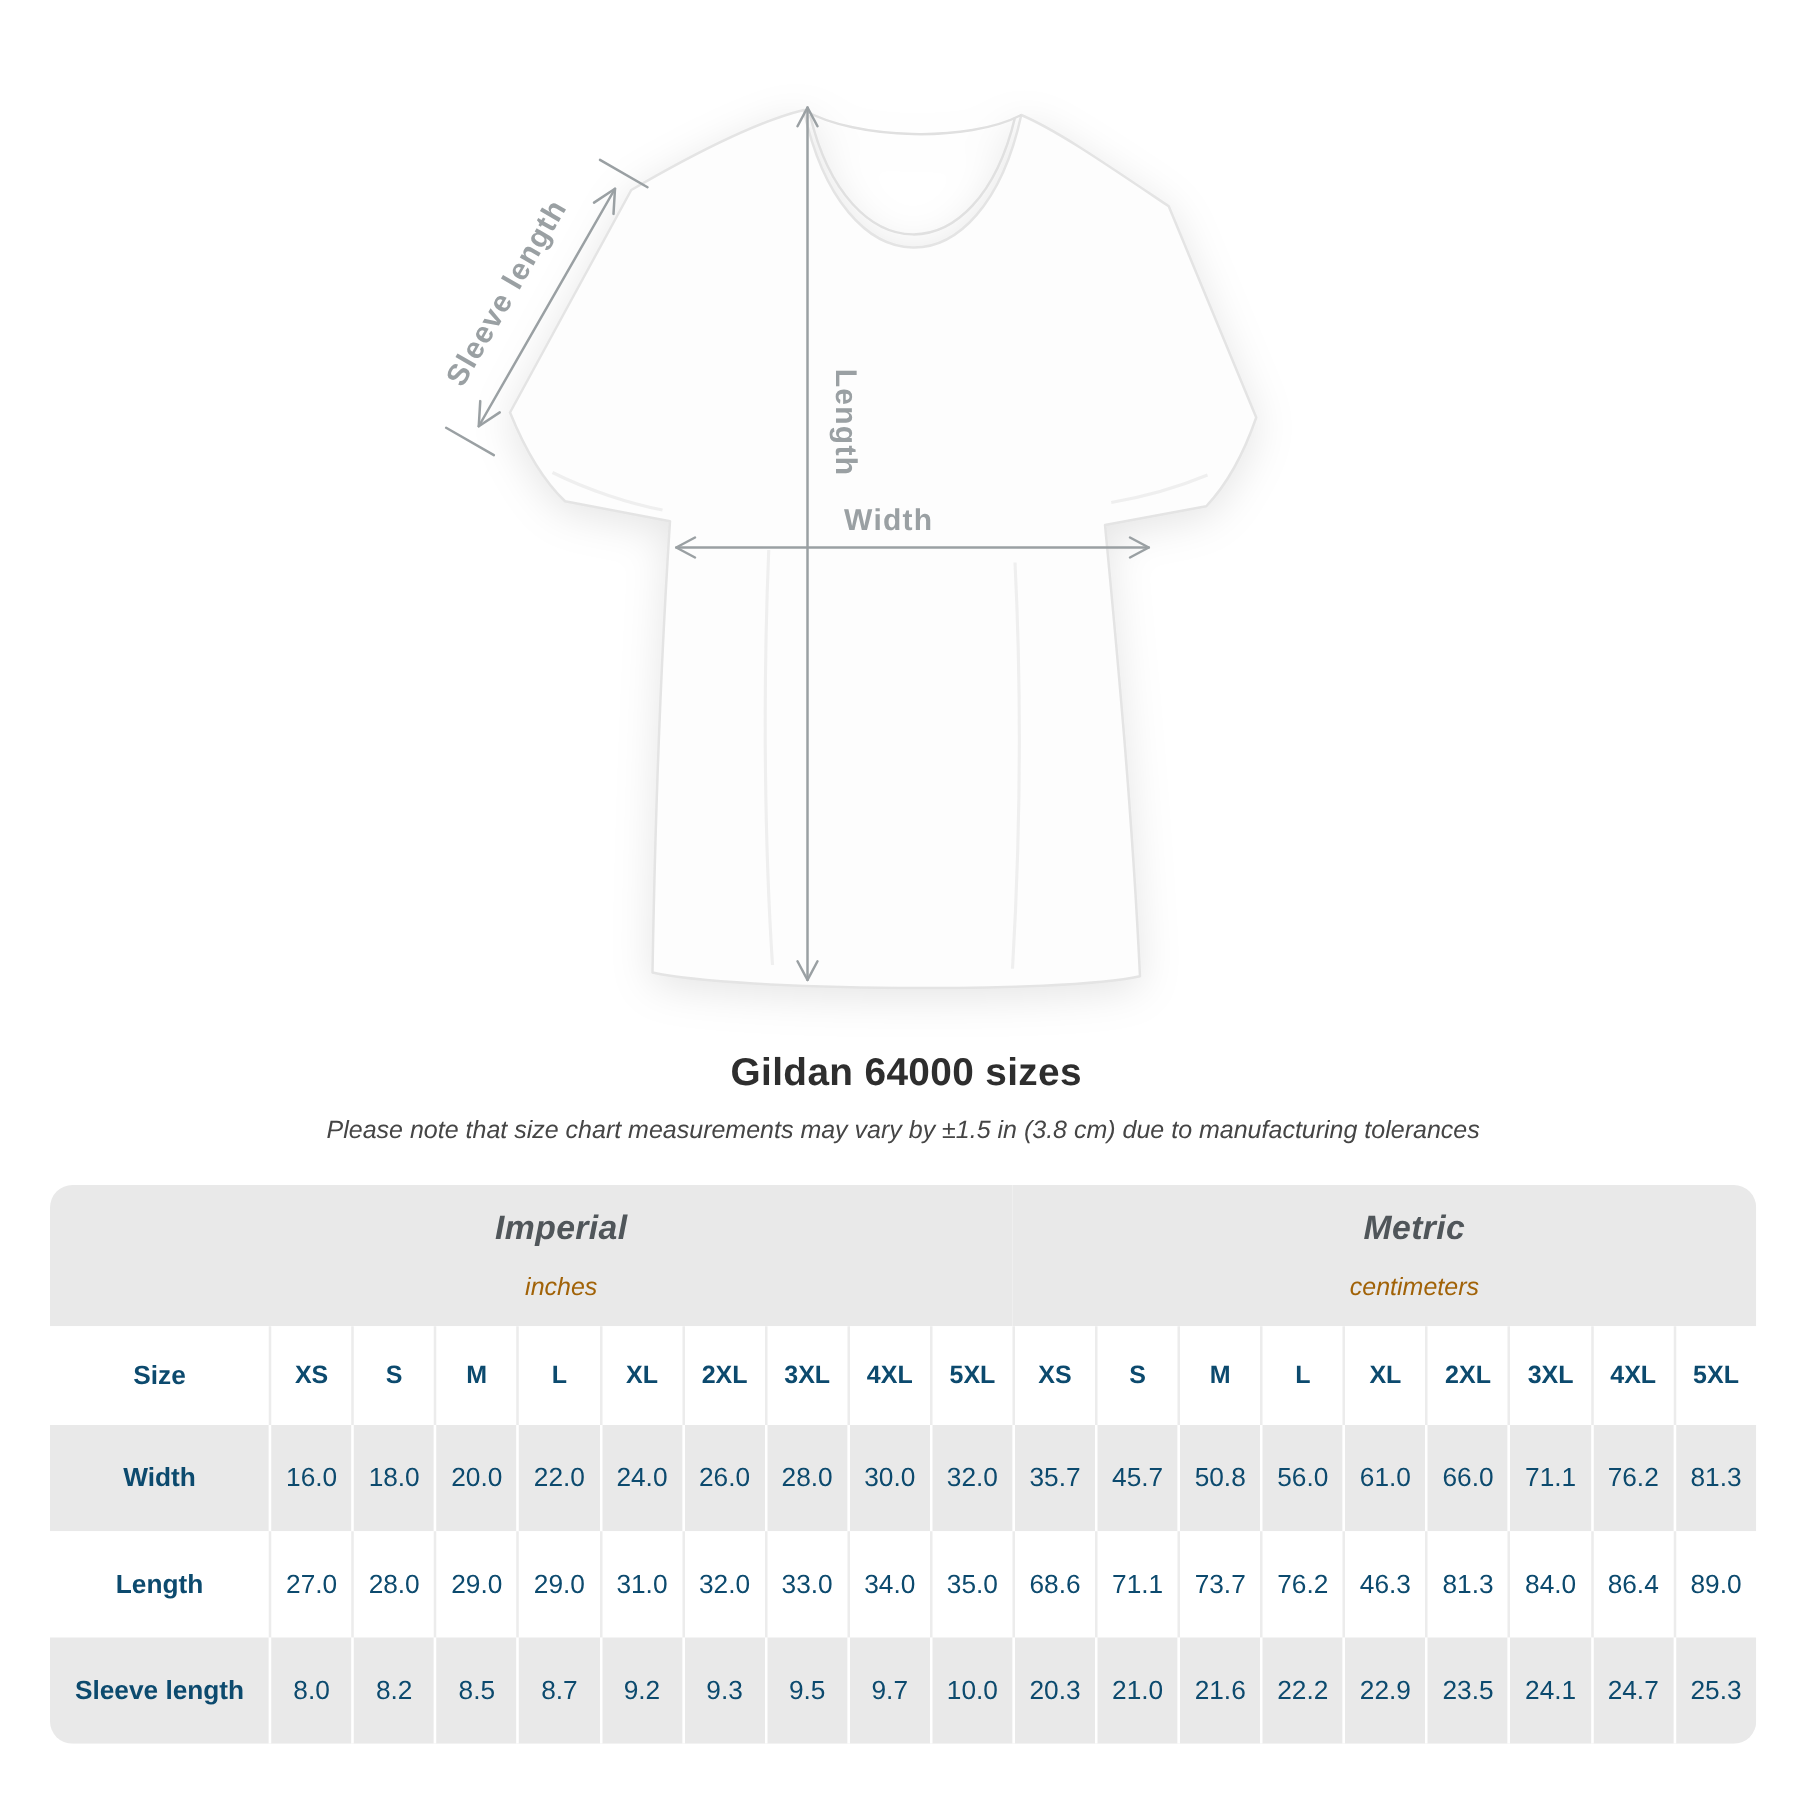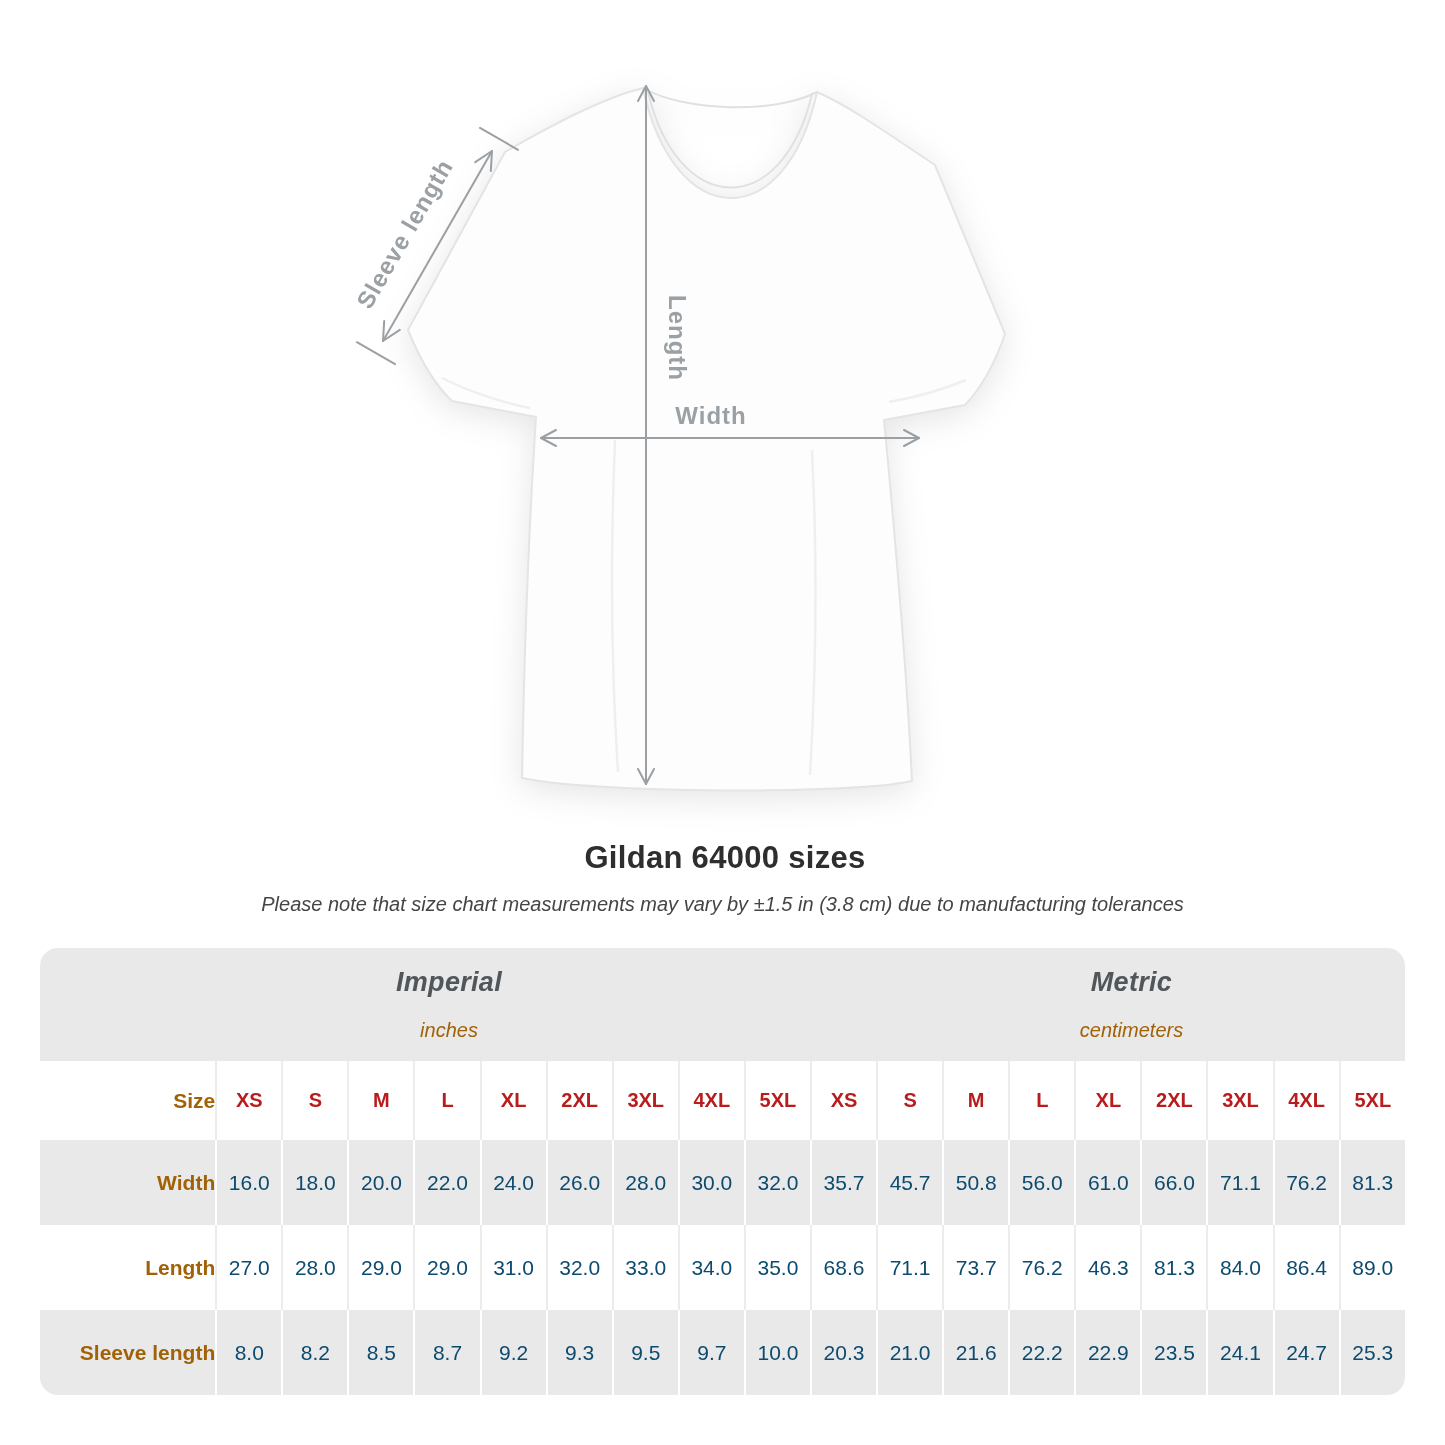--- a/index.html
+++ b/index.html
@@ -30,22 +30,22 @@
 
   tr.band td{background:#e9e9e9;height:113px;}
   .g1{font-size:27px;font-weight:bold;font-style:italic;color:#50565a;letter-spacing:.3px;}
   .g2{font-size:20px;font-style:italic;color:#a16207;margin-top:21px;}
 
   tr.size-row{height:79px;}
   tr.data-row{height:85px;}
   tr.row-white td{background:#ffffff;}
   tr.row-gray td{background:#e9e9e9;}
 
-  td.lab{font-weight:bold;color:#a16207;font-size:21px;text-align:right;}
-  td.sizehead{font-weight:bold;color:#b91c1c;font-size:20px;}
+  td.lab{font-weight:bold;color:#0c4a6e;font-size:21px;}
+  td.sizehead{font-weight:bold;color:#0c4a6e;font-size:20px;}
   td.val{color:#0c4a6e;font-size:21px;}
 
   tr.row-white td:not(.lab){border-left:2px solid #ececec;}
   tr.row-gray  td:not(.lab){border-left:2px solid #ffffff;}
   tr.band td{border:none;padding-left:48px;}
 </style>
 </head>
 <body>
 
 <div class="diagram">

